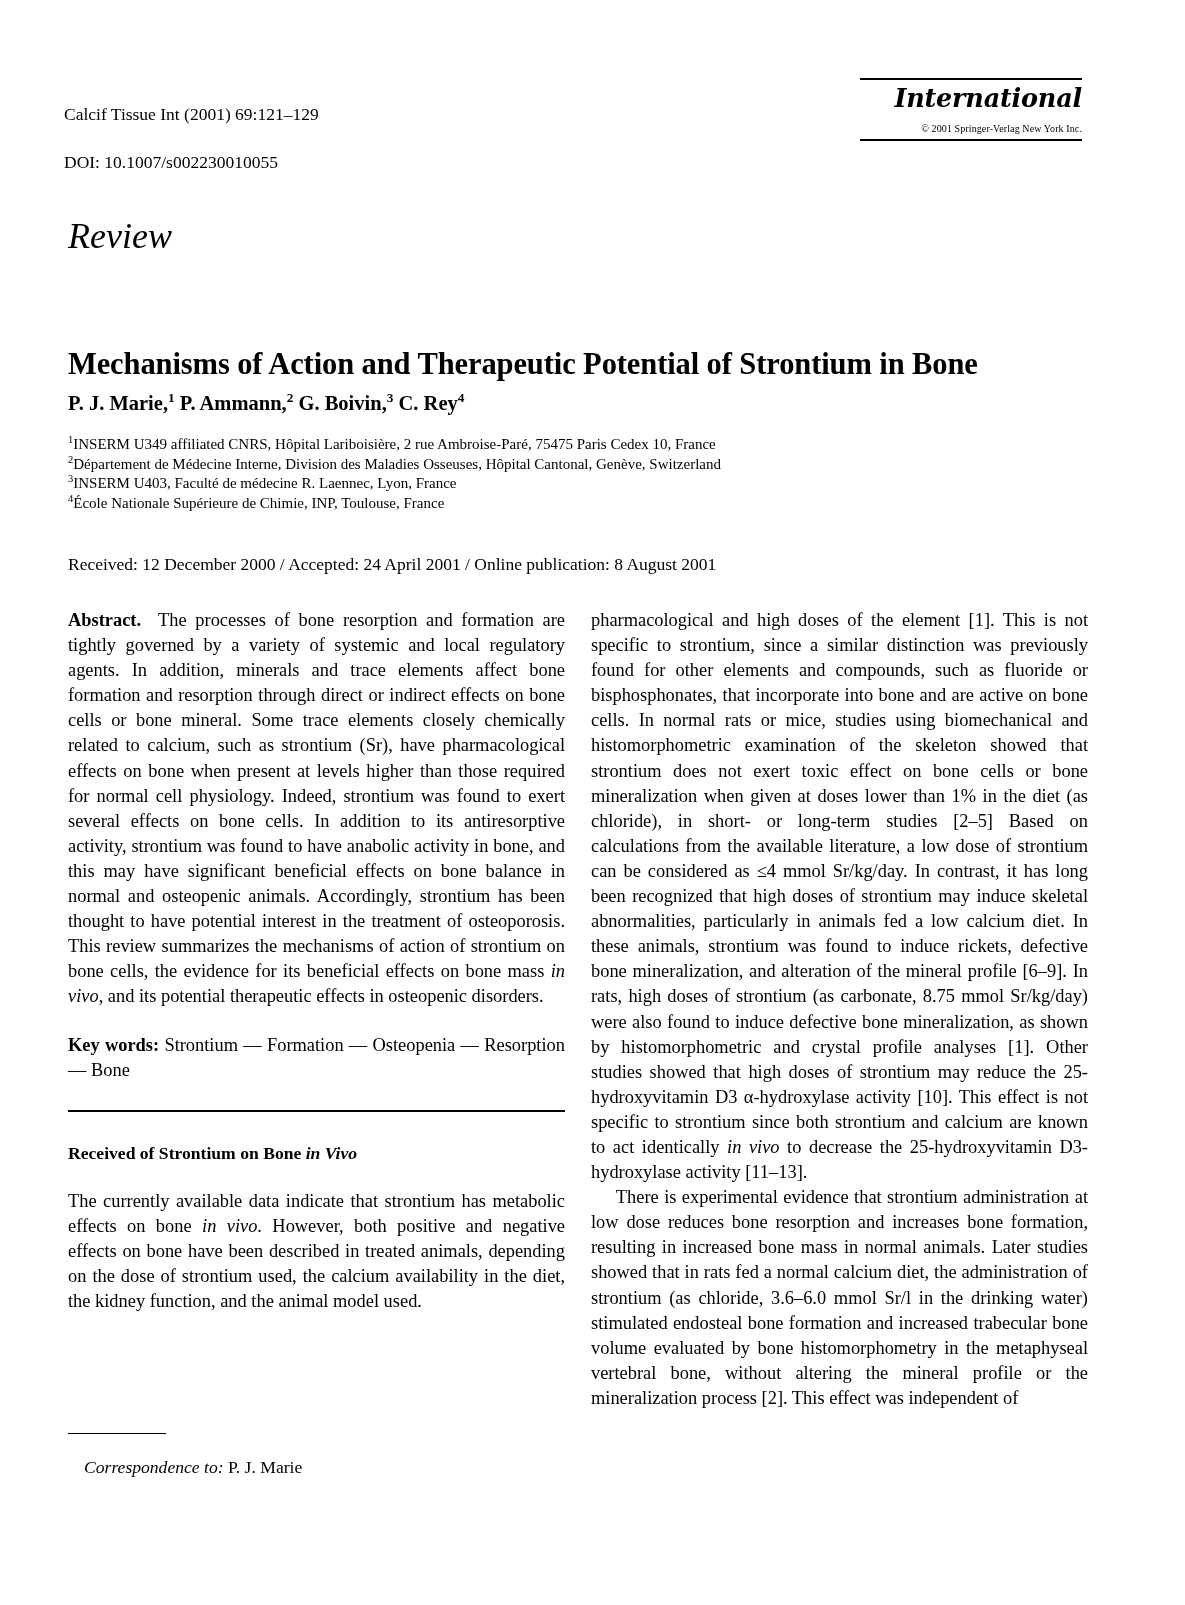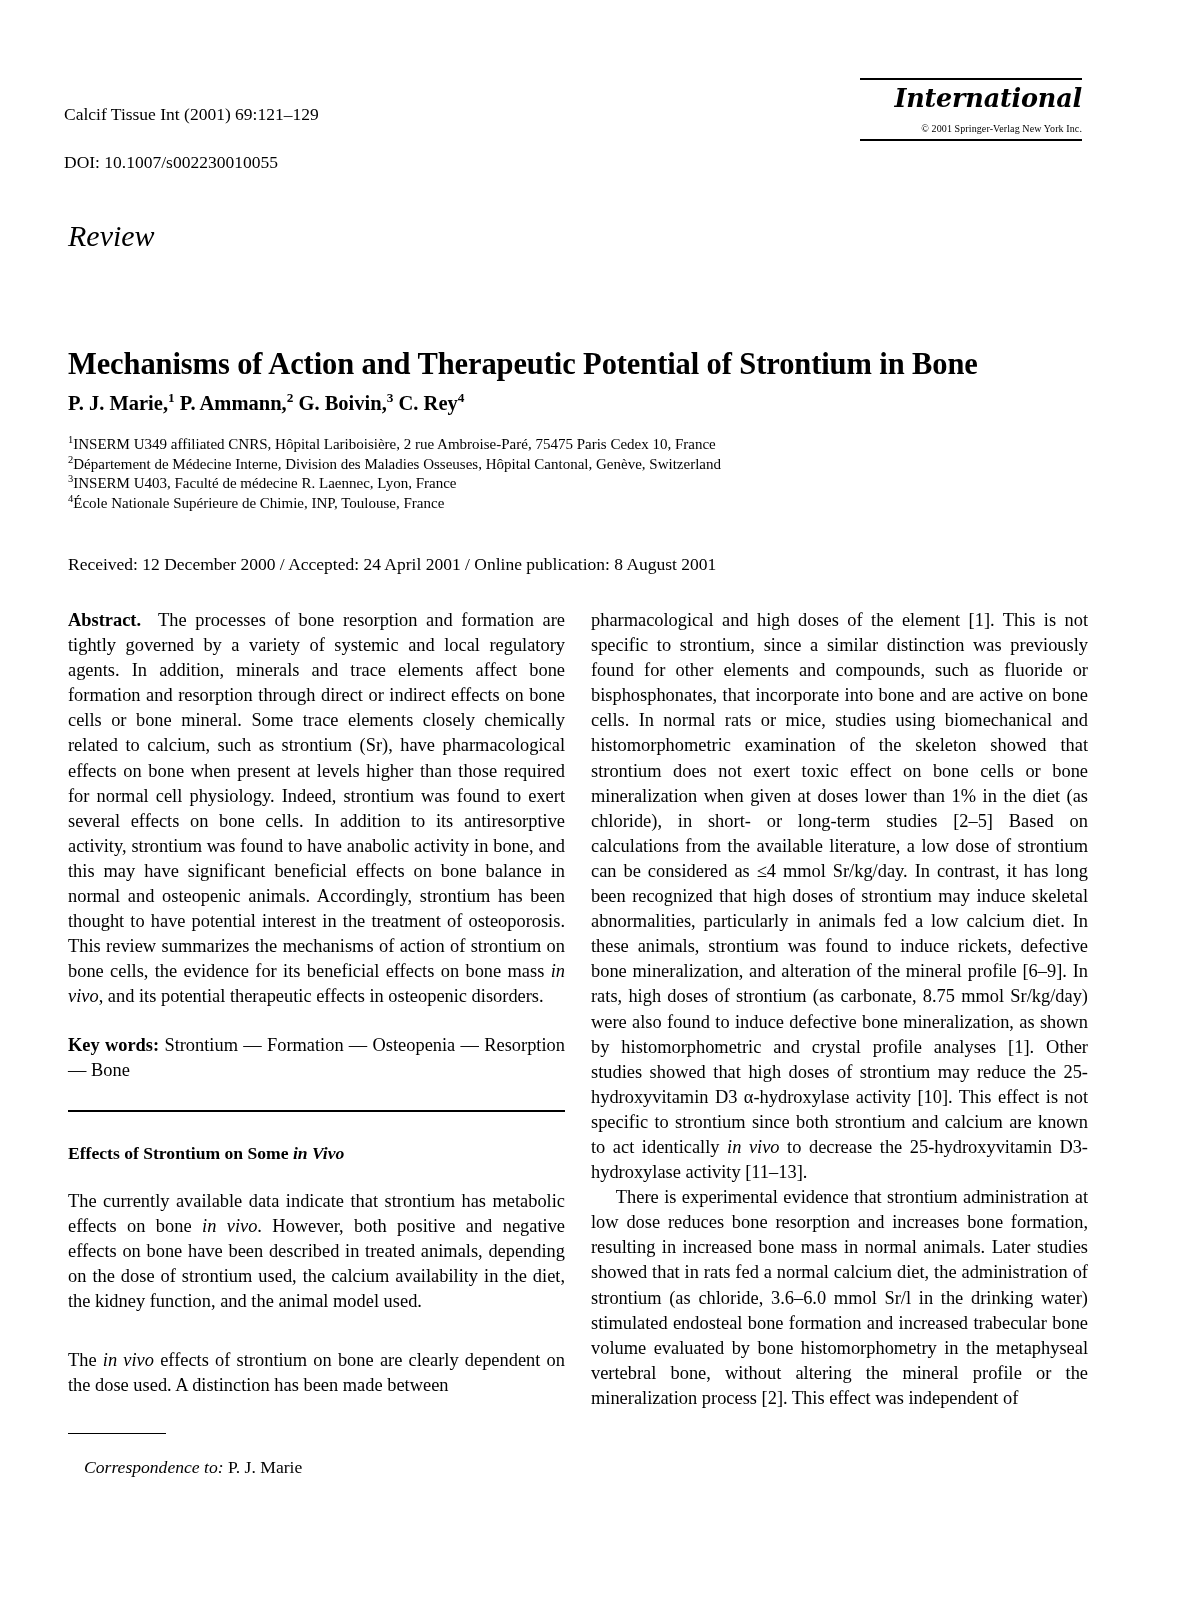--- a/index.html
+++ b/index.html
@@ -69,21 +69,21 @@
     margin-top: 9px;
     letter-spacing: 0.1px;
   }
 
   
   .section-kicker {
     position: absolute;
     left: 68px;
     top: 218px;
     font-style: italic;
-    font-size: 30px;
+    font-size: 36px;
     line-height: 36px;
   }
   .article-title {
     position: absolute;
     left: 68px;
     top: 325px;
     width: 1018px;
     font-weight: bold;
     font-size: 30.5px;
     line-height: 38px;
@@ -227,28 +227,27 @@
   <div class="col col-left">
 
     <p><span class="abs-head">Abstract.</span>&nbsp; <span>The processes of bone resorption and formation are tightly governed by a variety of systemic and local regulatory agents. In addition, minerals and trace elements affect bone formation and resorption through direct or indirect effects on bone cells or bone mineral. Some trace elements closely chemically related to calcium, such as strontium (Sr), have pharmacological effects on bone when present at levels higher than those required for normal cell physiology. Indeed, strontium was found to exert several effects on bone cells. In addition to its antiresorptive activity, strontium was found to have anabolic activity in bone, and this may have significant beneficial effects on bone balance in normal and osteopenic animals. Accordingly, strontium has been thought to have potential interest in the treatment of osteoporosis. This review summarizes the mechanisms of action of strontium on bone cells, the evidence for its beneficial effects on bone mass </span><i>in vivo</i><span>, and its potential therapeutic effects in osteopenic disorders.</span></p>
 
     <div class="gap-sm"></div>
 
     <p><span class="kw-head">Key words:</span> <span>Strontium — Formation — Osteopenia — Resorption — Bone</span></p>
 
     <div class="rule-full"></div>
 
-    <h2 class="head-b"><span>Effects of Strontium on Some </span><i>in Vivo</i></h2>
+    <h2 class="head-b"><span>Received of Strontium on Bone </span><i>in Vivo</i></h2>
 
     <p><span>The currently available data indicate that strontium has metabolic effects on bone </span><i>in vivo</i><span>. However, both positive and negative effects on bone have been described in treated animals, depending on the dose of strontium used, the calcium availability in the diet, the kidney function, and the animal model used.</span></p>
 
     <div class="gap-md"></div>
 
 
-    <p><span>The </span><i>in vivo</i><span> effects of strontium on bone are clearly dependent on the dose used. A distinction has been made between</span></p>
 
   </div>
 
   <div class="col col-right">
 
     <p><span>pharmacological and high doses of the element [1]. This is not specific to strontium, since a similar distinction was previously found for other elements and compounds, such as fluoride or bisphosphonates, that incorporate into bone and are active on bone cells. In normal rats or mice, studies using biomechanical and histomorphometric examination of the skeleton showed that strontium does not exert toxic effect on bone cells or bone mineralization when given at doses lower than 1% in the diet (as chloride), in short- or long-term studies [2–5] Based on calculations from the available literature, a low dose of strontium can be considered as ≤4 mmol Sr/kg/day. In contrast, it has long been recognized that high doses of strontium may induce skeletal abnormalities, particularly in animals fed a low calcium diet. In these animals, strontium was found to induce rickets, defective bone mineralization, and alteration of the mineral profile [6–9]. In rats, high doses of strontium (as carbonate, 8.75 mmol Sr/kg/day) were also found to induce defective bone mineralization, as shown by histomorphometric and crystal profile analyses [1]. Other studies showed that high doses of strontium may reduce the 25-hydroxyvitamin D3 α-hydroxylase activity [10]. This effect is not specific to strontium since both strontium and calcium are known to act identically </span><i>in vivo</i><span> to decrease the 25-hydroxyvitamin D3-hydroxylase activity [11–13].</span></p>
 
     <p class="indent">There is experimental evidence that strontium administration at low dose reduces bone resorption and increases bone formation, resulting in increased bone mass in normal animals. Later studies showed that in rats fed a normal calcium diet, the administration of strontium (as chloride, 3.6–6.0 mmol Sr/l in the drinking water) stimulated endosteal bone formation and increased trabecular bone volume evaluated by bone histomorphometry in the metaphyseal vertebral bone, without altering the mineral profile or the mineralization process [2]. This effect was independent of</p>
 
   </div>

